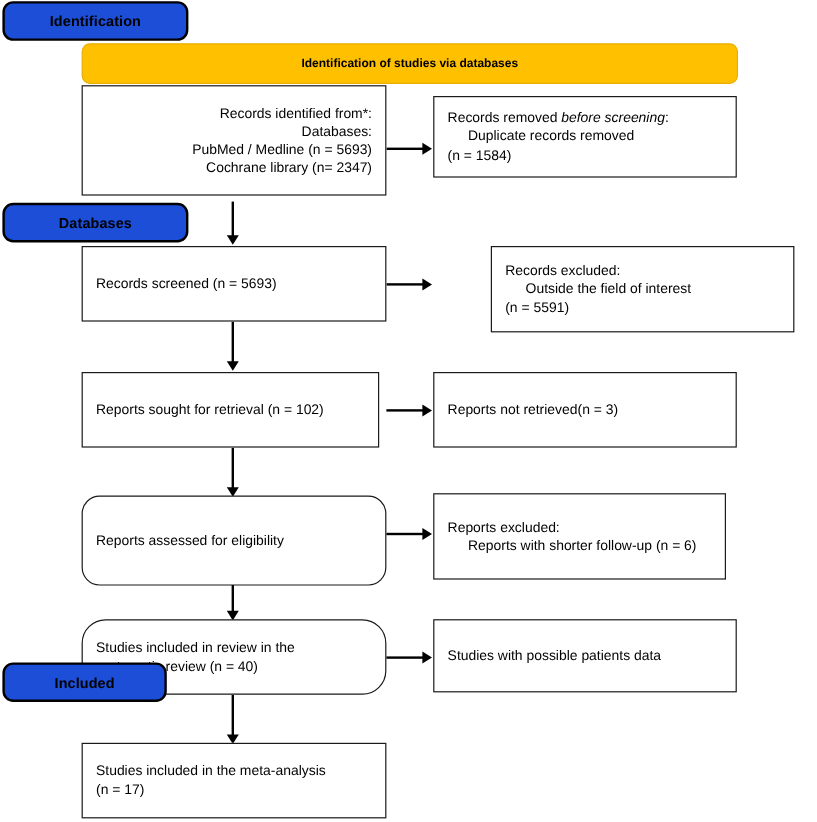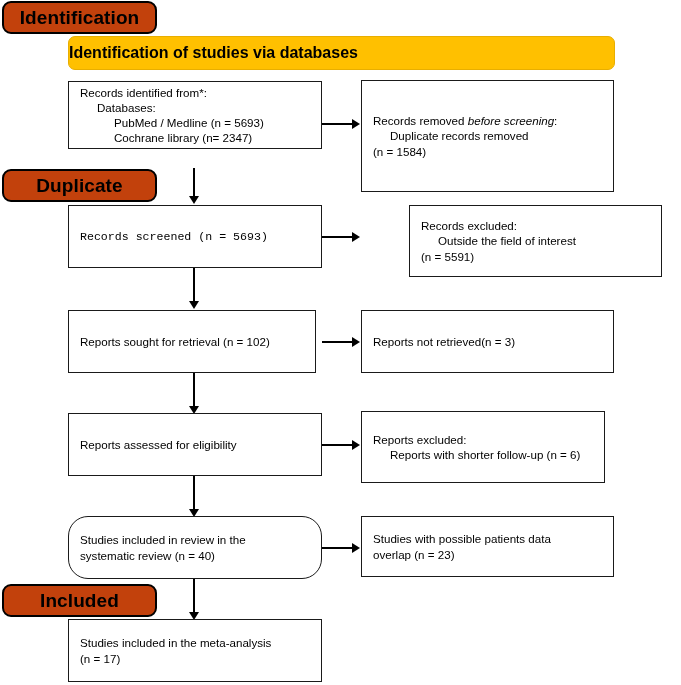--- a/index.html
+++ b/index.html
@@ -18,45 +18,46 @@
     position: absolute;
     left: 0;
     top: 0;
     width: 681px;
     height: 685px;
   }
 
   
   .stage-tab {
     position: absolute;
-    background: #c2410c;
+    background: #1d4ed8;
     border: 2px solid #000000;
     border-radius: 9px;
     box-sizing: border-box;
     display: flex;
     align-items: center;
     justify-content: center;
     font-weight: bold;
-    font-size: 19px;
+    font-size: 12px;
     color: #000000;
     letter-spacing: .1px;
     z-index: 5;
   }
 
   
   .banner {
     position: absolute;
     background: #ffc000;
     border: 1px solid #e8ae00;
     border-radius: 7px;
     box-sizing: border-box;
     display: flex;
     align-items: center;
+    justify-content: center;
     font-weight: bold;
-    font-size: 16px;
+    font-size: 10px;
     color: #000000;
     z-index: 2;
   }
 
   
   .box {
     position: absolute;
     background: #ffffff;
     border: 1.6px solid #1a1a1a;
     box-sizing: border-box;
@@ -102,51 +103,51 @@
 </head>
 <body>
 
 <div id="diagram">
 
   <div class="stage-tab" style="left:2px; top:1px; width:155px; height:33px;">
     <span>Identification</span>
   </div>
 
   <div class="stage-tab" style="left:2px; top:169px; width:155px; height:33px;">
-    <span>Duplicate</span>
-  </div>
-
-  <div class="stage-tab" style="left:2px; top:584px; width:155px; height:33px;">
+    <span>Databases</span>
+  </div>
+
+  <div class="stage-tab" style="left:2px; top:552px; width:137px; height:33px;">
     <span>Included</span>
   </div>
 
   <div class="banner" style="left:68px; top:36px; width:547px; height:34px;">
     <span>Identification of studies via databases</span>
   </div>
 
-  <div class="box" style="left:68px; top:81px; width:254px; height:68px;">
+  <div class="box" style="left:68px; top:71px; width:254px; height:92px;align-items:flex-end;">
     <span class="ln">Records identified from*:</span>
     <span class="ln i1">Databases:</span>
     <span class="ln i2">PubMed / Medline (n = 5693)</span>
     <span class="ln i2">Cochrane library (n= 2347)</span>
   </div>
 
-  <div class="box" style="left:361px; top:80px; width:253px; height:112px;">
+  <div class="box" style="left:361px; top:80px; width:253px; height:68px;">
     <span class="ln"><span>Records removed </span><em>before screening</em><span>:</span></span>
     <span class="ln i1">Duplicate records removed</span>
     <span class="ln">(n = 1584)</span>
   </div>
 
   <div class="arrow-h" style="left:322px; top:123px; width:31px;"></div>
   <div class="head-r" style="left:352px; top:119px;"></div>
 
   <div class="arrow-v" style="left:193px; top:168px; height:29px;"></div>
   <div class="head-d" style="left:189px; top:196px;"></div>
 
-  <div class="box" style="left:68px; top:205px; width:254px; height:63px;font-family:Liberation Mono, monospace;">
+  <div class="box" style="left:68px; top:205px; width:254px; height:63px;">
     <span class="ln">Records screened (n = 5693)</span>
   </div>
 
   <div class="box" style="left:361px; top:205px; width:253px; height:72px;margin-left:48px;">
     <span class="ln">Records excluded:</span>
     <span class="ln i1">Outside the field of interest</span>
     <span class="ln">(n = 5591)</span>
   </div>
 
   <div class="arrow-h" style="left:322px; top:236px; width:31px;"></div>
@@ -162,21 +163,21 @@
   <div class="box" style="left:361px; top:310px; width:253px; height:63px;">
     <span class="ln">Reports not retrieved(n = 3)</span>
   </div>
 
   <div class="arrow-h" style="left:322px; top:341px; width:31px;"></div>
   <div class="head-r" style="left:352px; top:337px;"></div>
 
   <div class="arrow-v" style="left:193px; top:373px; height:34px;"></div>
   <div class="head-d" style="left:189px; top:406px;"></div>
 
-  <div class="box" style="left:68px; top:413px; width:254px; height:63px;">
+  <div class="box" style="left:68px; top:413px; width:254px; height:75px;border-radius:15px;">
     <span class="ln">Reports assessed for eligibility</span>
   </div>
 
   <div class="box" style="left:361px; top:411px; width:244px; height:72px;">
     <span class="ln">Reports excluded:</span>
     <span class="ln i1">Reports with shorter follow-up (n = 6)</span>
   </div>
 
   <div class="arrow-h" style="left:322px; top:444px; width:31px;"></div>
   <div class="head-r" style="left:352px; top:440px;"></div>
@@ -184,21 +185,20 @@
   <div class="arrow-v" style="left:193px; top:476px; height:34px;"></div>
   <div class="head-d" style="left:189px; top:509px;"></div>
 
   <div class="box" style="left:68px; top:516px; width:254px; height:63px;border-radius:20px;">
     <span class="ln">Studies included in review in the</span>
     <span class="ln">systematic review (n = 40)</span>
   </div>
 
   <div class="box" style="left:361px; top:516px; width:253px; height:61px;">
     <span class="ln">Studies with possible patients data</span>
-    <span class="ln">overlap (n = 23)</span>
   </div>
 
   <div class="arrow-h" style="left:322px; top:547px; width:31px;"></div>
   <div class="head-r" style="left:352px; top:543px;"></div>
 
   <div class="arrow-v" style="left:193px; top:579px; height:34px;"></div>
   <div class="head-d" style="left:189px; top:612px;"></div>
 
   <div class="box" style="left:68px; top:619px; width:254px; height:63px;">
     <span class="ln">Studies included in the meta-analysis</span>

